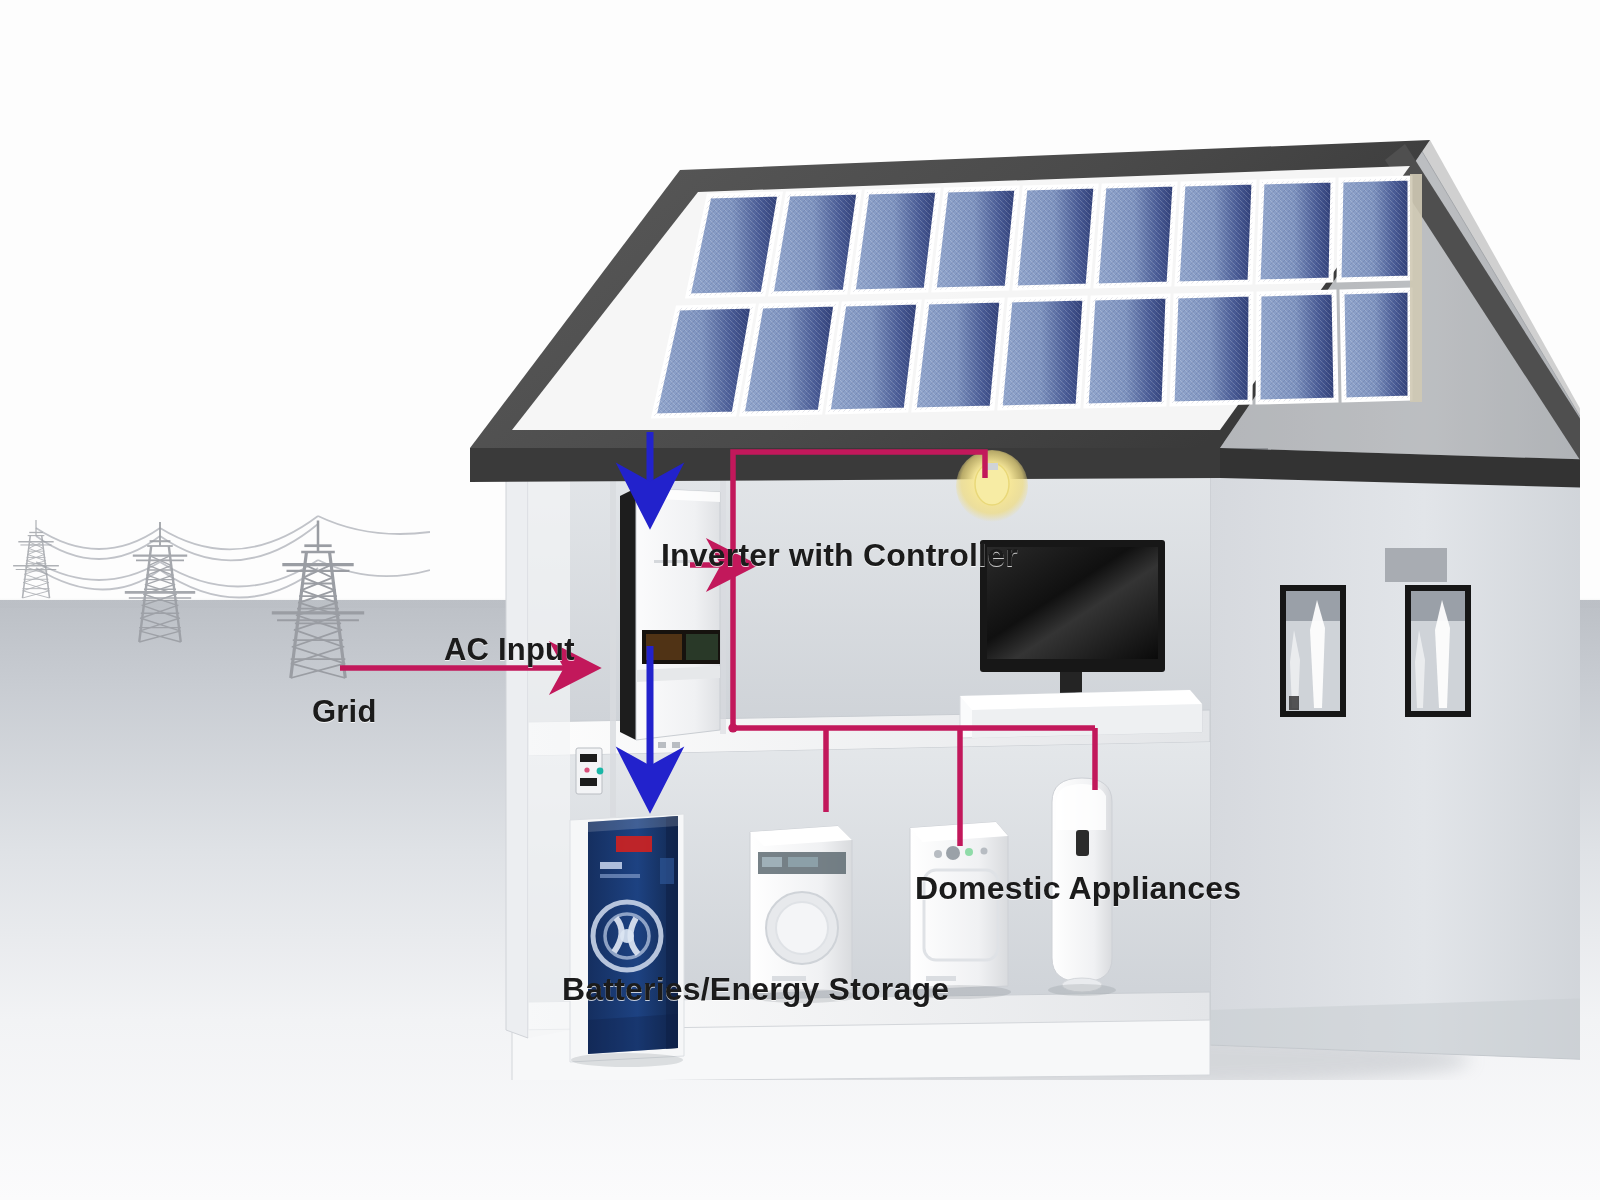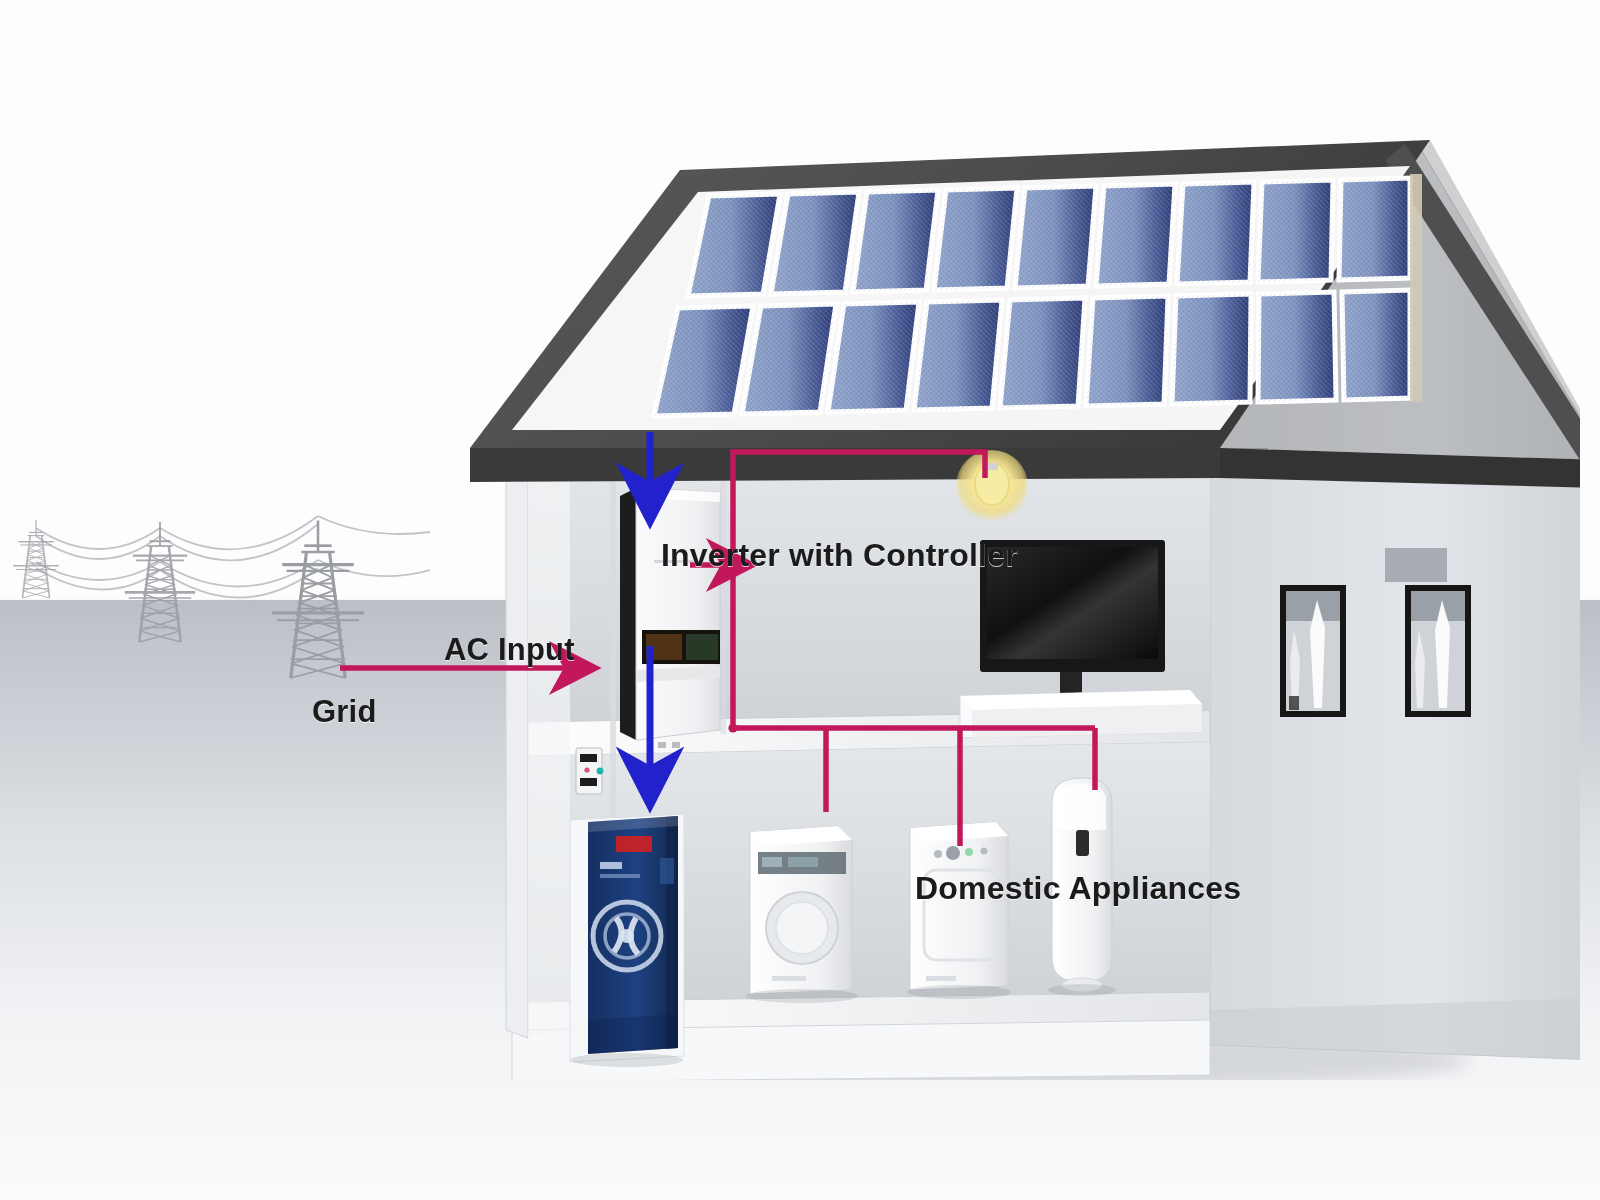--- a/index.html
+++ b/index.html
@@ -417,14 +417,15 @@
     <path d="M960,728 L960,846" stroke="#c2185b" stroke-width="5.5" fill="none"></path>
     <path d="M1095,728 L1095,790" stroke="#c2185b" stroke-width="5.5" fill="none"></path>
 
     <circle cx="733" cy="728" r="4.6" fill="#c2185b"></circle>
   </svg>
 
   <div class="lbl lbl-grid">Grid</div>
   <div class="lbl lbl-ac">AC Input</div>
   <div class="lbl lbl-inv">Inverter with Controller</div>
   <div class="lbl lbl-dom">Domestic Appliances</div>
+  <div class="lbl lbl-bat">Batteries/Energy Storage</div>
 
 </div>
 
 </body></html>

